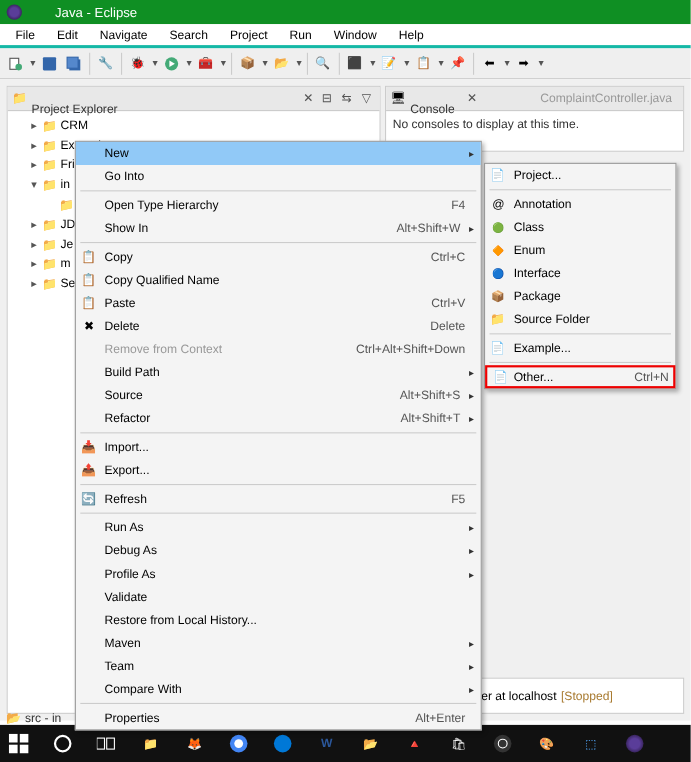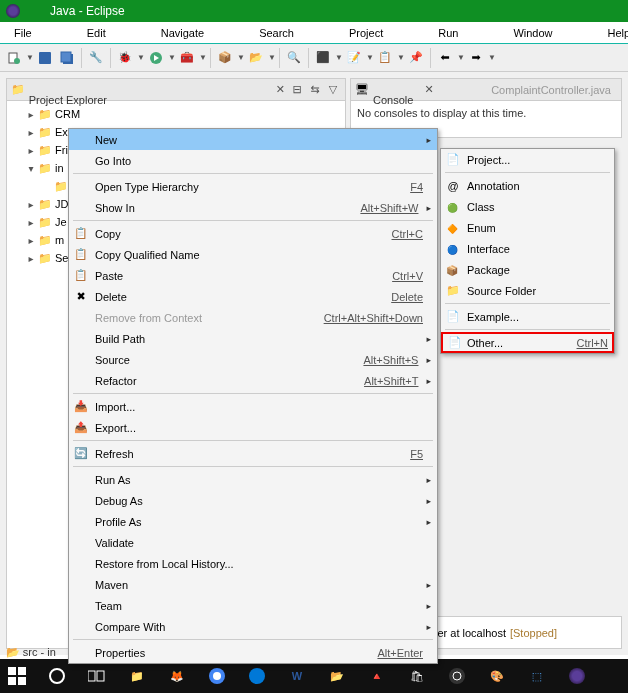--- a/index.html
+++ b/index.html
@@ -2,21 +2,21 @@
 <html><head>
 <meta charset="utf-8">
 <style>
 * { margin: 0; padding: 0; box-sizing: border-box; font-family: "Segoe UI", Tahoma, sans-serif; font-size: 11px; }
 body { background: #fff; width: 628px; height: 693px; overflow: hidden; position: relative; }
 
 .titlebar { background: #0f8f23; color: #fff; height: 22px; display: flex; align-items: center; padding: 0 6px; }
 .titlebar .icon { width: 14px; height: 14px; margin-right: 6px; background: radial-gradient(circle, #5a3d99 40%, #3a2560 70%); border-radius: 50%; }
 .titlebar .title { font-size: 12px; margin-left: 24px; }
 
-.menubar { background: #fff; height: 22px; display: flex; align-items: center; padding: 0 4px; border-bottom: 1px solid #14b8a6; gap: 35px; }
+.menubar { background: #fff; height: 22px; display: flex; align-items: center; padding: 0 4px; border-bottom: 3px solid #14b8a6; }
 .menubar .mi { padding: 2px 10px; cursor: pointer; color: #000; }
 
 .toolbar { background: #efefef; height: 28px; display: flex; align-items: center; padding: 0 4px; gap: 2px; border-bottom: 1px solid #ccc; }
 .toolbar .tb { width: 20px; height: 20px; display: flex; align-items: center; justify-content: center; cursor: pointer; }
 .toolbar .sep { width: 1px; height: 20px; background: #ccc; margin: 0 2px; }
 .toolbar .drop { width: 7px; font-size: 8px; color: #555; }
 
 .workspace { display: flex; position: absolute; top: 72px; left: 0; right: 0; bottom: 38px; background: #f0f0f0; }
 
 .explorer { width: 340px; background: #fff; border: 1px solid #ccc; margin: 6px 2px 6px 6px; display: flex; flex-direction: column; }
@@ -45,21 +45,21 @@
 
 .taskbar { position: absolute; bottom: 0; left: 0; right: 0; height: 34px; background: #111; display: flex; align-items: center; padding: 0 4px; gap: 14px; }
 .taskbar .tbi { width: 26px; height: 26px; display: flex; align-items: center; justify-content: center; color: #fff; cursor: pointer; }
 
 
 .ctxmenu { position: absolute; background: #f4f4f4; border: 1px solid #999; box-shadow: 2px 2px 4px rgba(0,0,0,.3); z-index: 100; }
 .ctxmenu .row { height: 21px; display: flex; align-items: center; padding: 0 6px 0 26px; cursor: pointer; position: relative; }
 .ctxmenu .row.hover { background: #91c9f7; }
 .ctxmenu .row .ic { position: absolute; left: 4px; width: 16px; text-align: center; }
 .ctxmenu .row .lbl { flex: 1; }
-.ctxmenu .row .shc { color: #555; padding-left: 20px; text-decoration: underline; }
+.ctxmenu .row .shc { color: #555; padding-left: 20px; }
 .ctxmenu .row .arr { color: #333; padding-left: 8px; font-size: 9px; }
 .ctxmenu .row.disabled { color: #999; }
 .ctxmenu .msep { height: 1px; background: #ccc; margin: 2px 4px; }
 
 .ctxmenu.main { left: 68px; top: 128px; width: 370px; }
 .ctxmenu.sub { left: 440px; top: 148px; width: 175px; }
 .ctxmenu.sub .row.highlight { border: 2px solid #e00; padding: 0 4px 0 24px; }
 
 .folder-ic::before { content: "📁"; font-size: 11px; }
 .file-ic::before { content: "📄"; font-size: 11px; }

